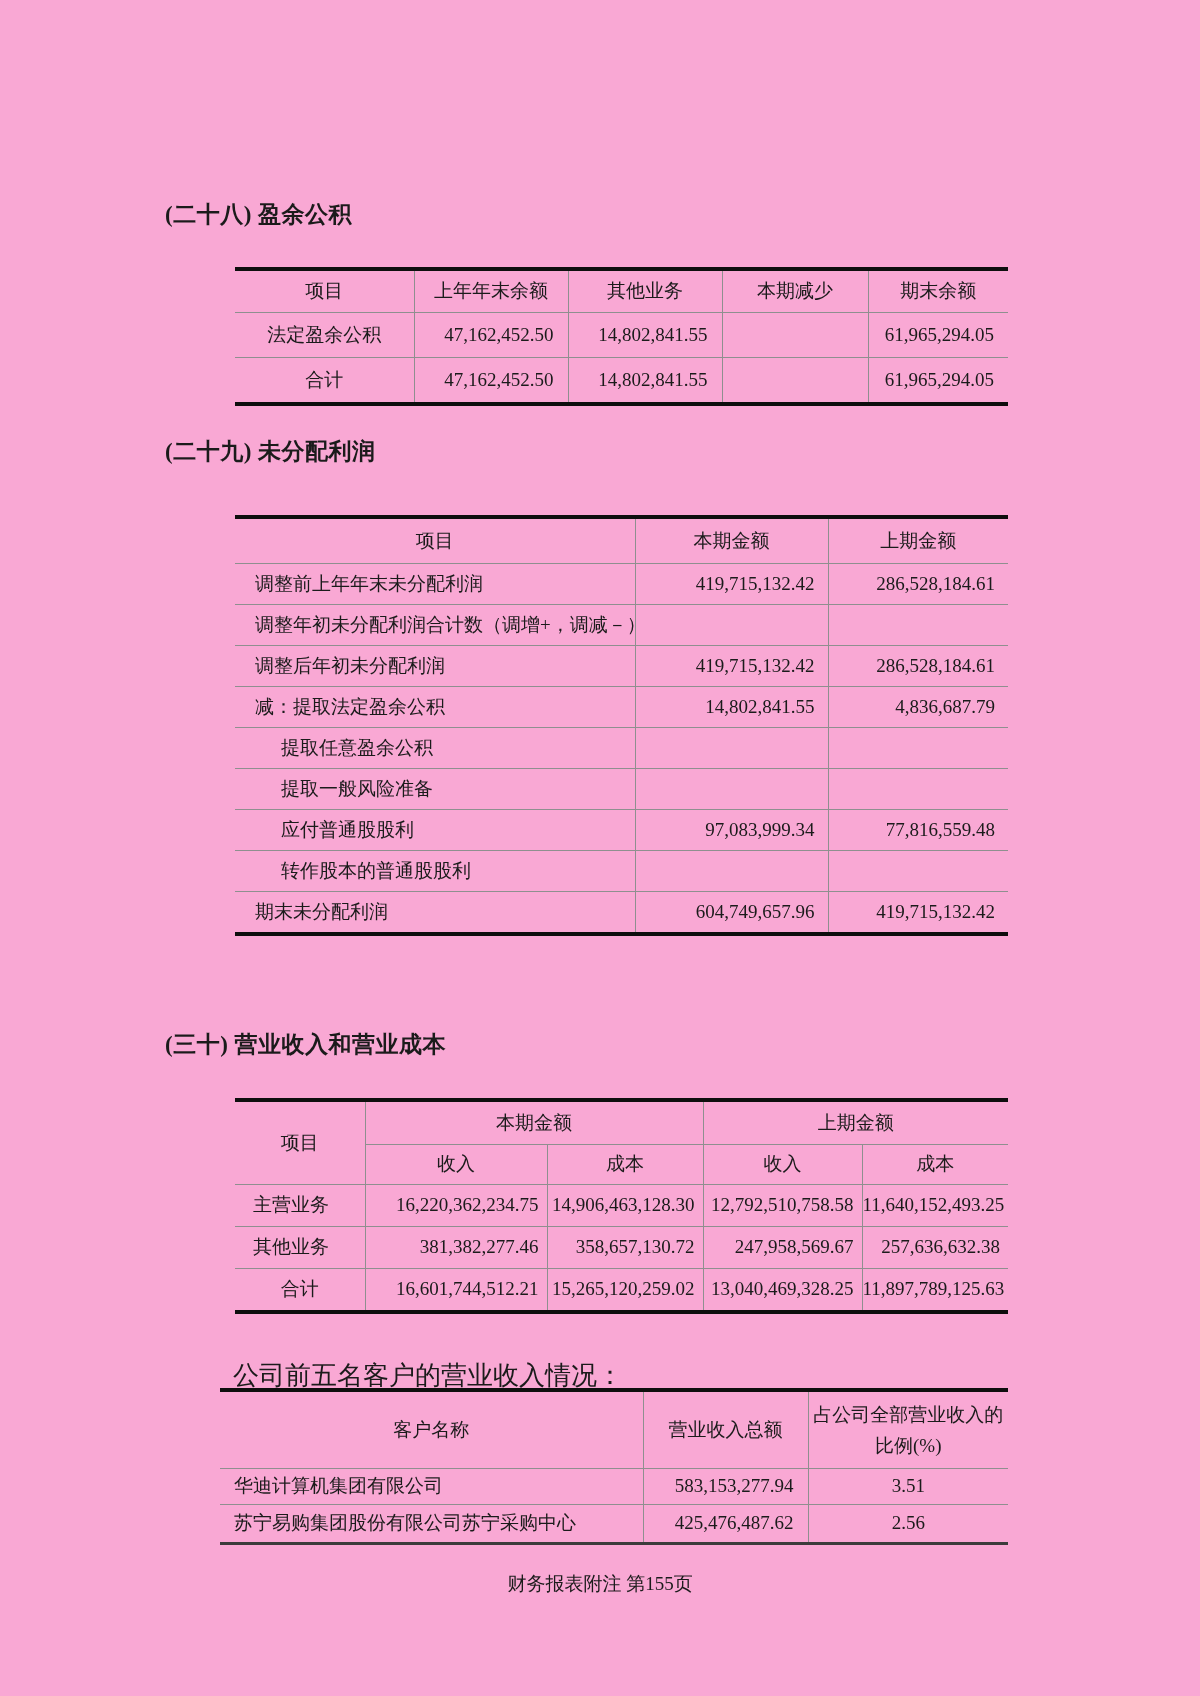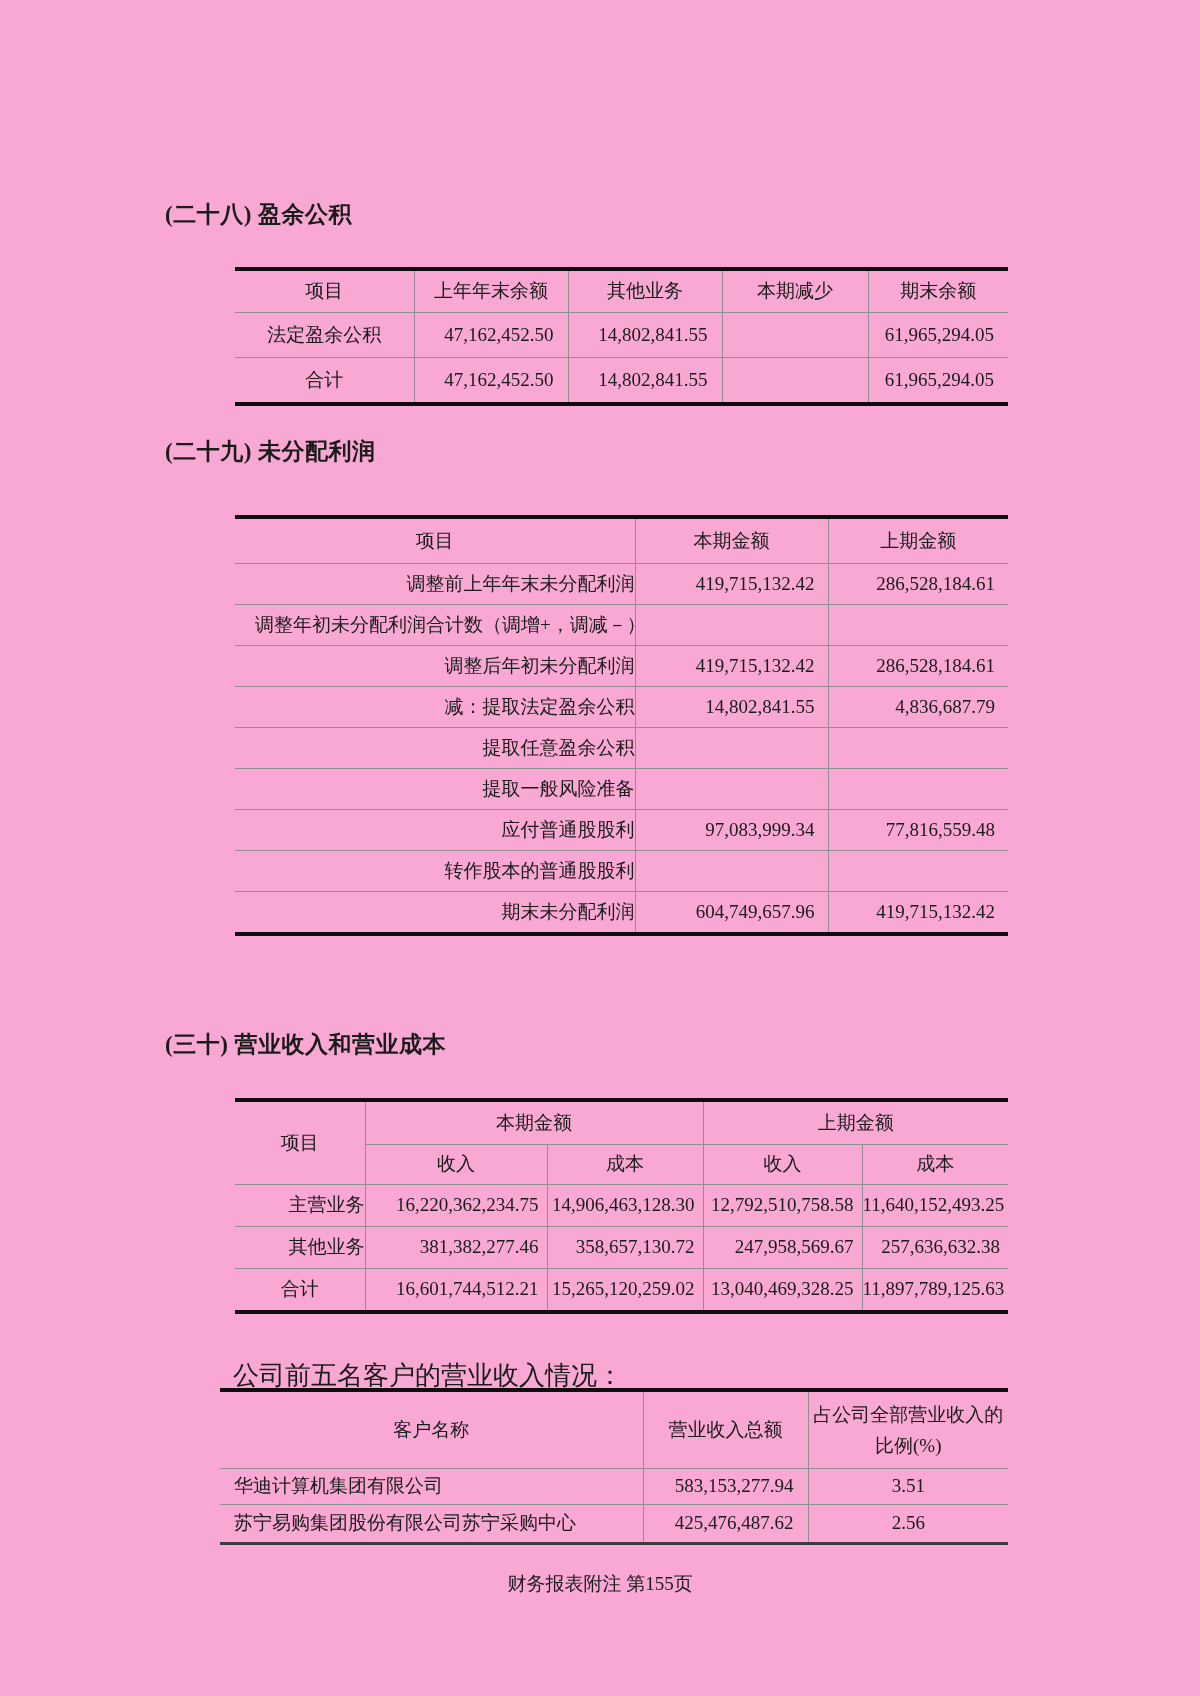--- a/index.html
+++ b/index.html
@@ -18,21 +18,21 @@
   .t3 { left:235px; top:1098px; width:773px; }
   .t4 { left:220px; top:1388px; width:788px; border-bottom:3px solid #3c3c3c; }
 
   table.fin { border-collapse:collapse; width:100%; table-layout:fixed; font-size:19px; color:#1b1b1b; }
   table.fin td { border-right:1px solid #8f8f8f; white-space:nowrap; vertical-align:middle; padding:0; overflow:hidden; }
   table.fin td:last-child { border-right:none; }
   table.fin tr + tr td { border-top:1px solid #8f8f8f; }
 
   td.c   { text-align:center; }
   td.num { text-align:right; }
-  td.lbl { text-align:right; }
+  td.lbl { text-align:left; }
 
   .t1 tr { height:45px; }
   .t1 tr.hdr { height:41px; }
   .t1 td.num { padding-right:14px; }
 
   .t2 tr { height:41px; }
   .t2 tr.hdr { height:44px; }
   .t2 td.lbl { padding-left:20px; }
   .t2 tr.ind td.lbl { padding-left:46px; }
   .t2 td.num { padding-right:13px;padding-left:6px; }

